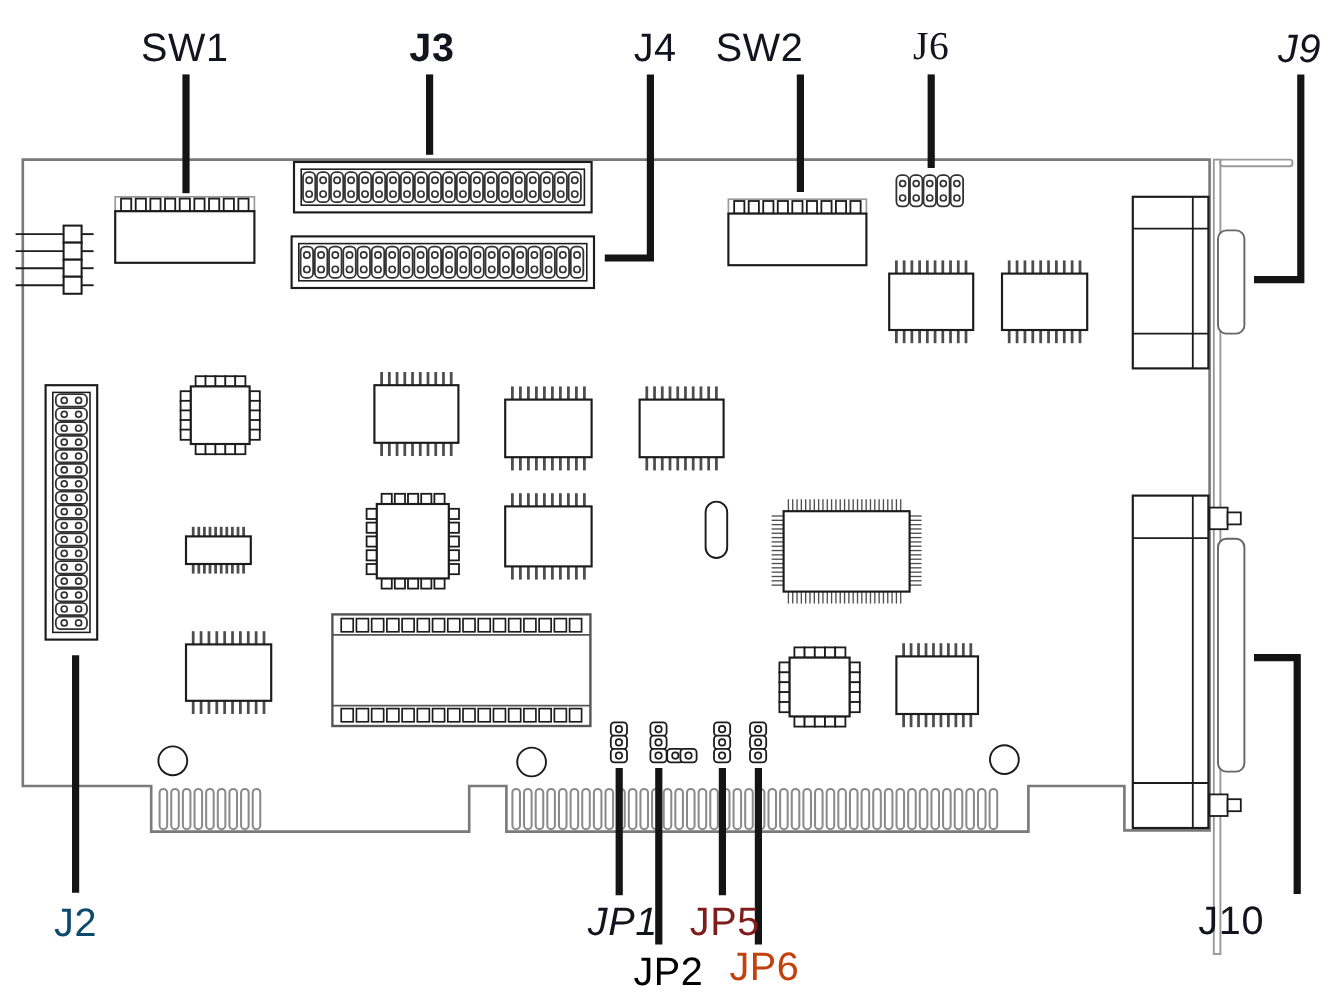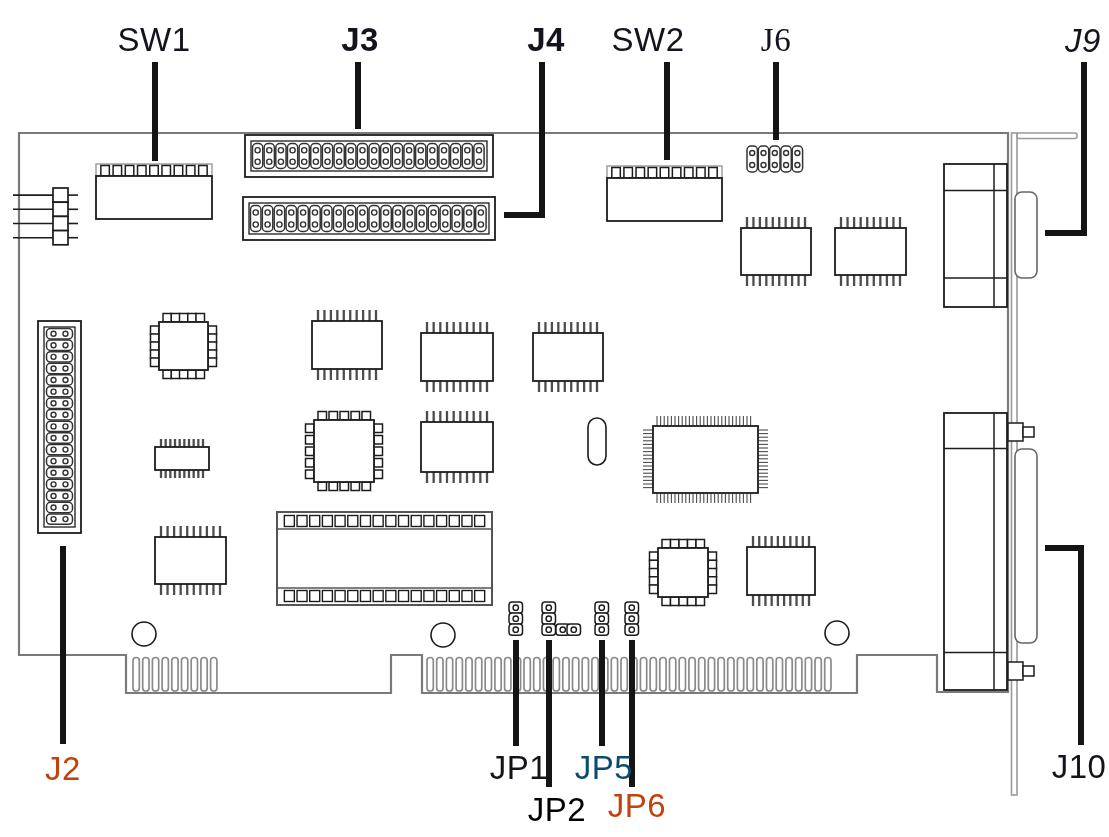--- a/index.html
+++ b/index.html
@@ -790,23 +790,23 @@
           <polyline points="63,546 63,744" fill="none" stroke="#141414" stroke-width="6" stroke-linejoin="miter"></polyline>
           <polyline points="516,640 516,746" fill="none" stroke="#141414" stroke-width="6" stroke-linejoin="miter"></polyline>
           <polyline points="549,640 549,787" fill="none" stroke="#141414" stroke-width="6" stroke-linejoin="miter"></polyline>
           <polyline points="602,640 602,746" fill="none" stroke="#141414" stroke-width="6" stroke-linejoin="miter"></polyline>
           <polyline points="632,640 632,787" fill="none" stroke="#141414" stroke-width="6" stroke-linejoin="miter"></polyline>
           <polyline points="1045,548 1081,548 1081,745" fill="none" stroke="#141414" stroke-width="6" stroke-linejoin="miter"></polyline>
         </g>
       </svg></div>
   <div class="lbl" style="left: 154px; top: 40px; color: rgb(20, 20, 30);">SW1</div>
   <div class="lbl" style="left: 360px; top: 40px; color: rgb(20, 20, 30); font-weight: bold;">J3</div>
-  <div class="lbl" style="left: 546px; top: 40px; color: rgb(20, 20, 30); font-weight: bold;">J4</div>
-  <div class="lbl" style="left: 648px; top: 40px; color: rgb(20, 20, 30);">SW2</div>
+  <div class="lbl" style="left: 546px; top: 40px; color: rgb(20, 20, 30);">J4</div>
+  <div class="lbl" style="left: 633px; top: 40px; color: rgb(20, 20, 30);">SW2</div>
   <div class="lbl" style="left: 776px; top: 40px; color: rgb(20, 20, 30); font-family: Liberation Serif, serif;">J6</div>
   <div class="lbl" style="left: 1083px; top: 41px; color: rgb(20, 20, 30); font-style: italic;">J9</div>
-  <div class="lbl" style="left: 63px; top: 769px; color: #c2410c;">J2</div>
-  <div class="lbl" style="left: 519px; top: 768px; color: rgb(20, 20, 30);">JP1</div>
+  <div class="lbl" style="left: 63px; top: 769px; color: #0c4a6e;">J2</div>
+  <div class="lbl" style="left: 519px; top: 768px; color: rgb(20, 20, 30); font-style: italic;">JP1</div>
   <div class="lbl" style="left: 557px; top: 810px; color: #000000;">JP2</div>
-  <div class="lbl" style="left: 604px; top: 768px; color: #0c4a6e;">JP5</div>
+  <div class="lbl" style="left: 604px; top: 768px; color: #7f1d1d;">JP5</div>
   <div class="lbl" style="left: 637px; top: 806px; color: #c2410c;">JP6</div>
-  <div class="lbl" style="left: 1079px; top: 767px; color: rgb(20, 20, 30);">J10</div>
+  <div class="lbl" style="left: 1026px; top: 767px; color: rgb(20, 20, 30);">J10</div>
 </div>
 
 </body></html>

